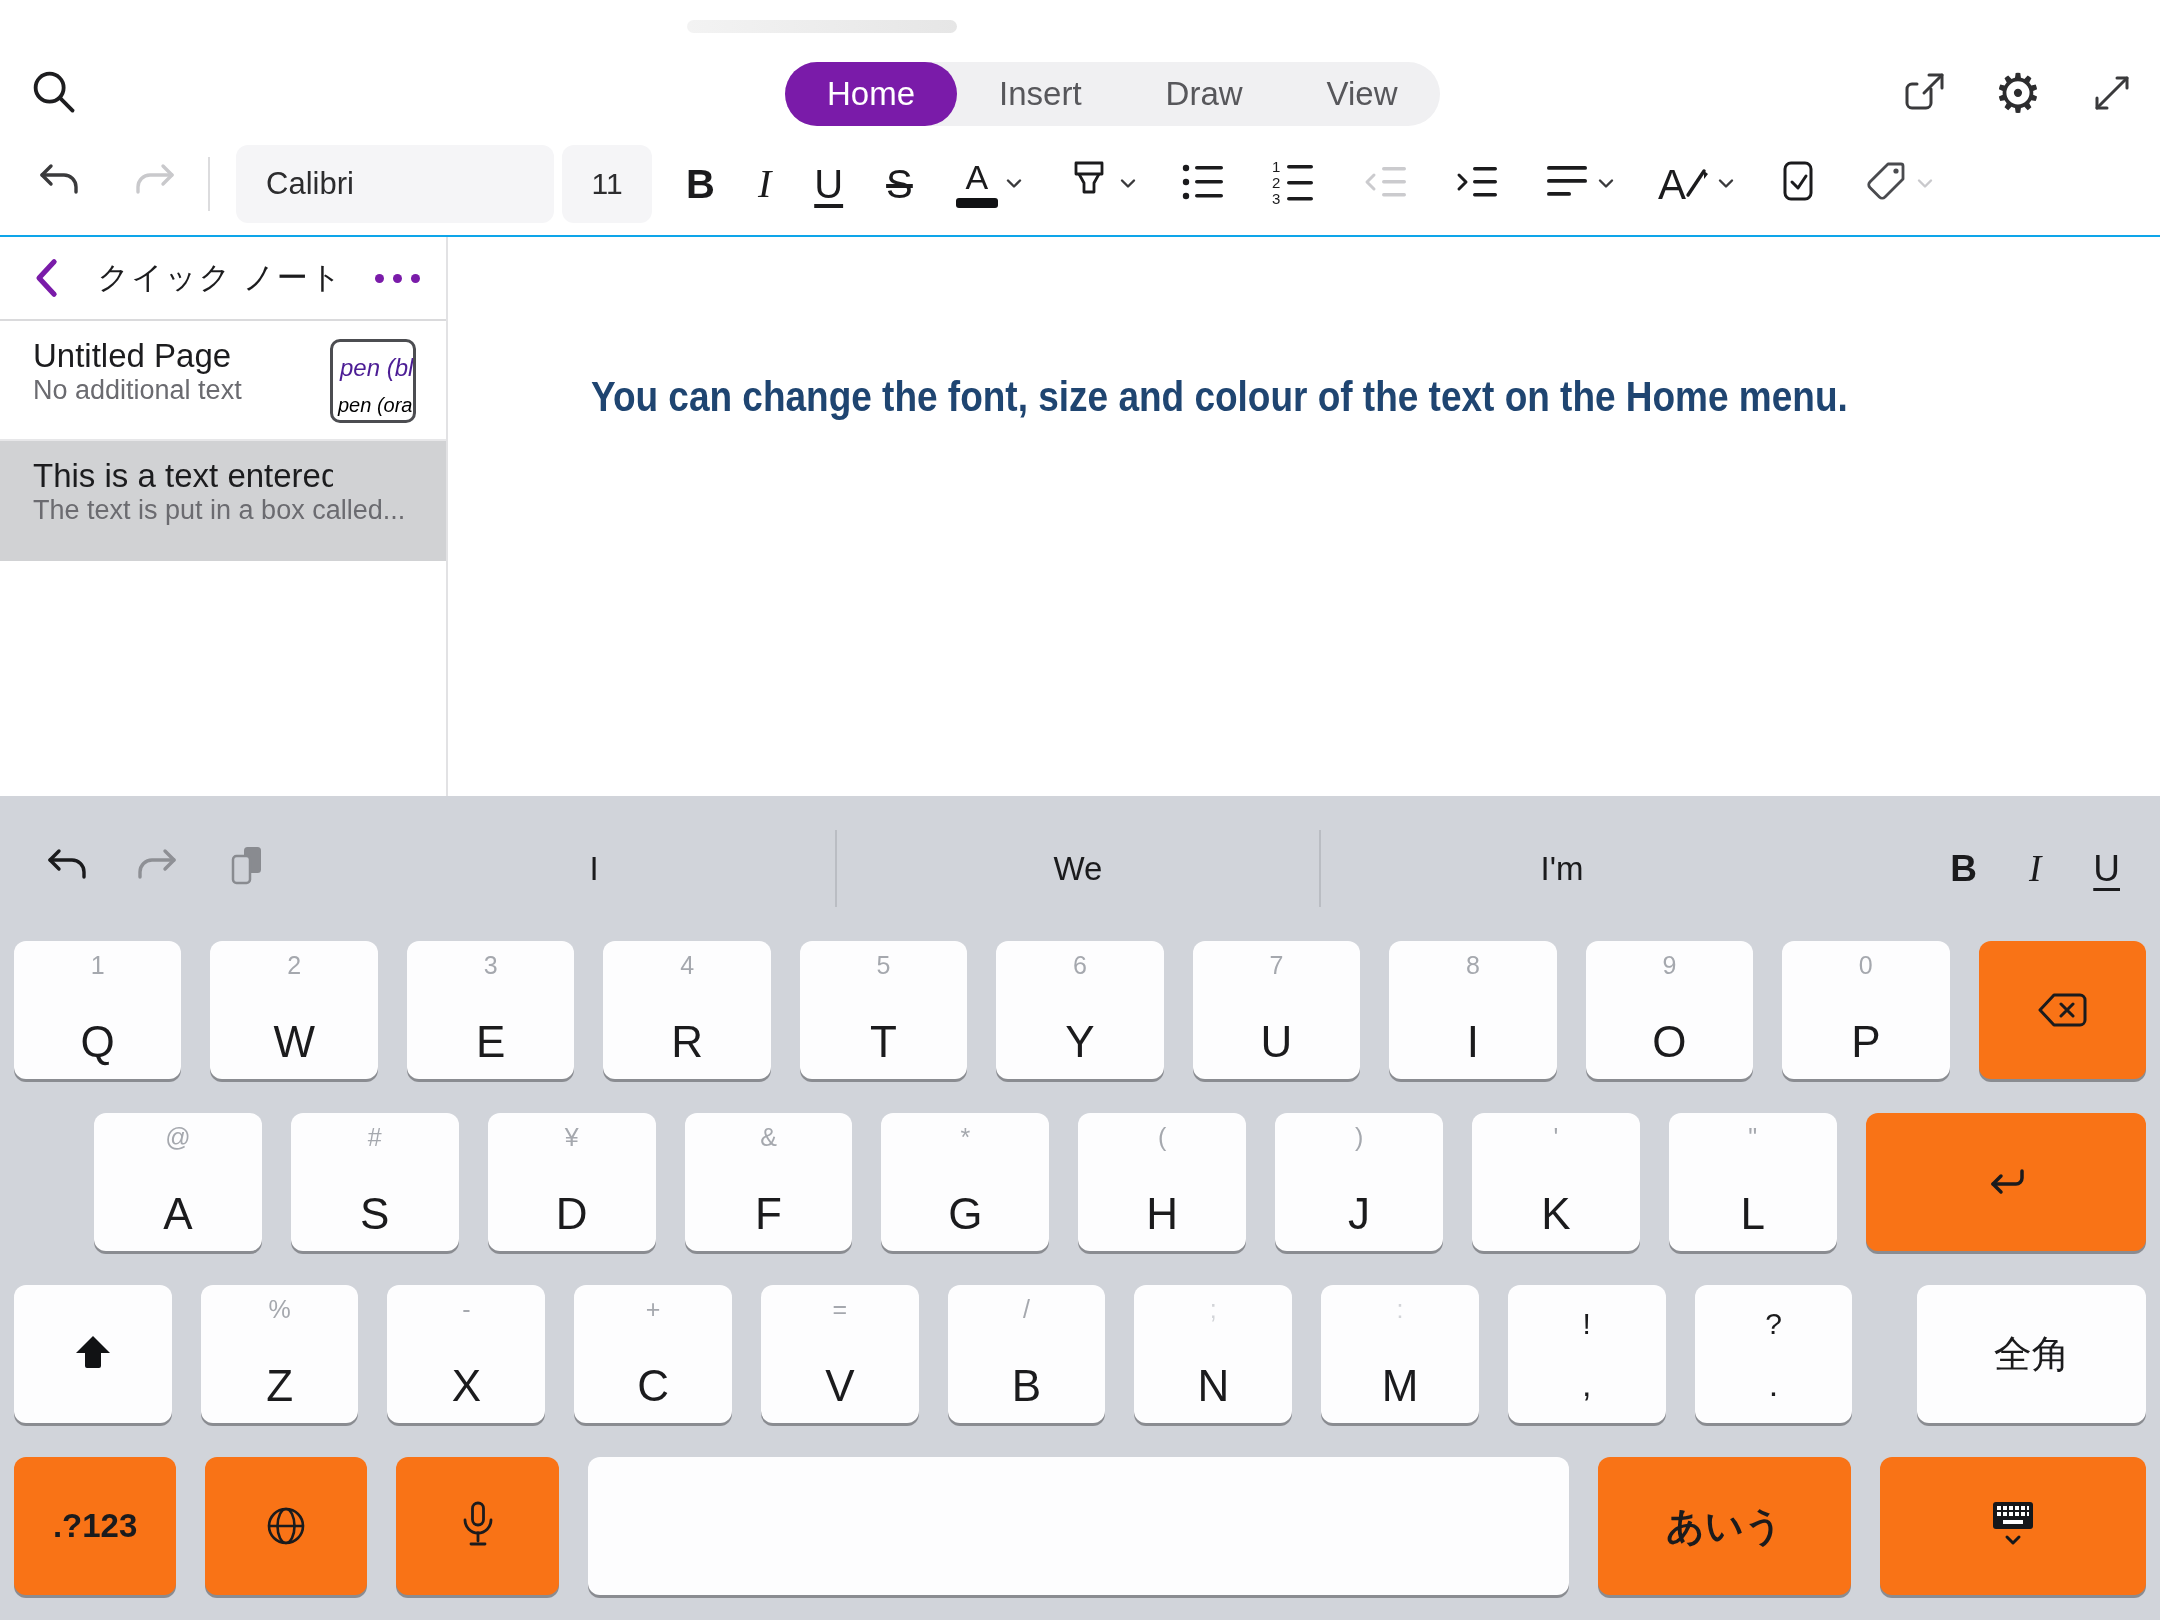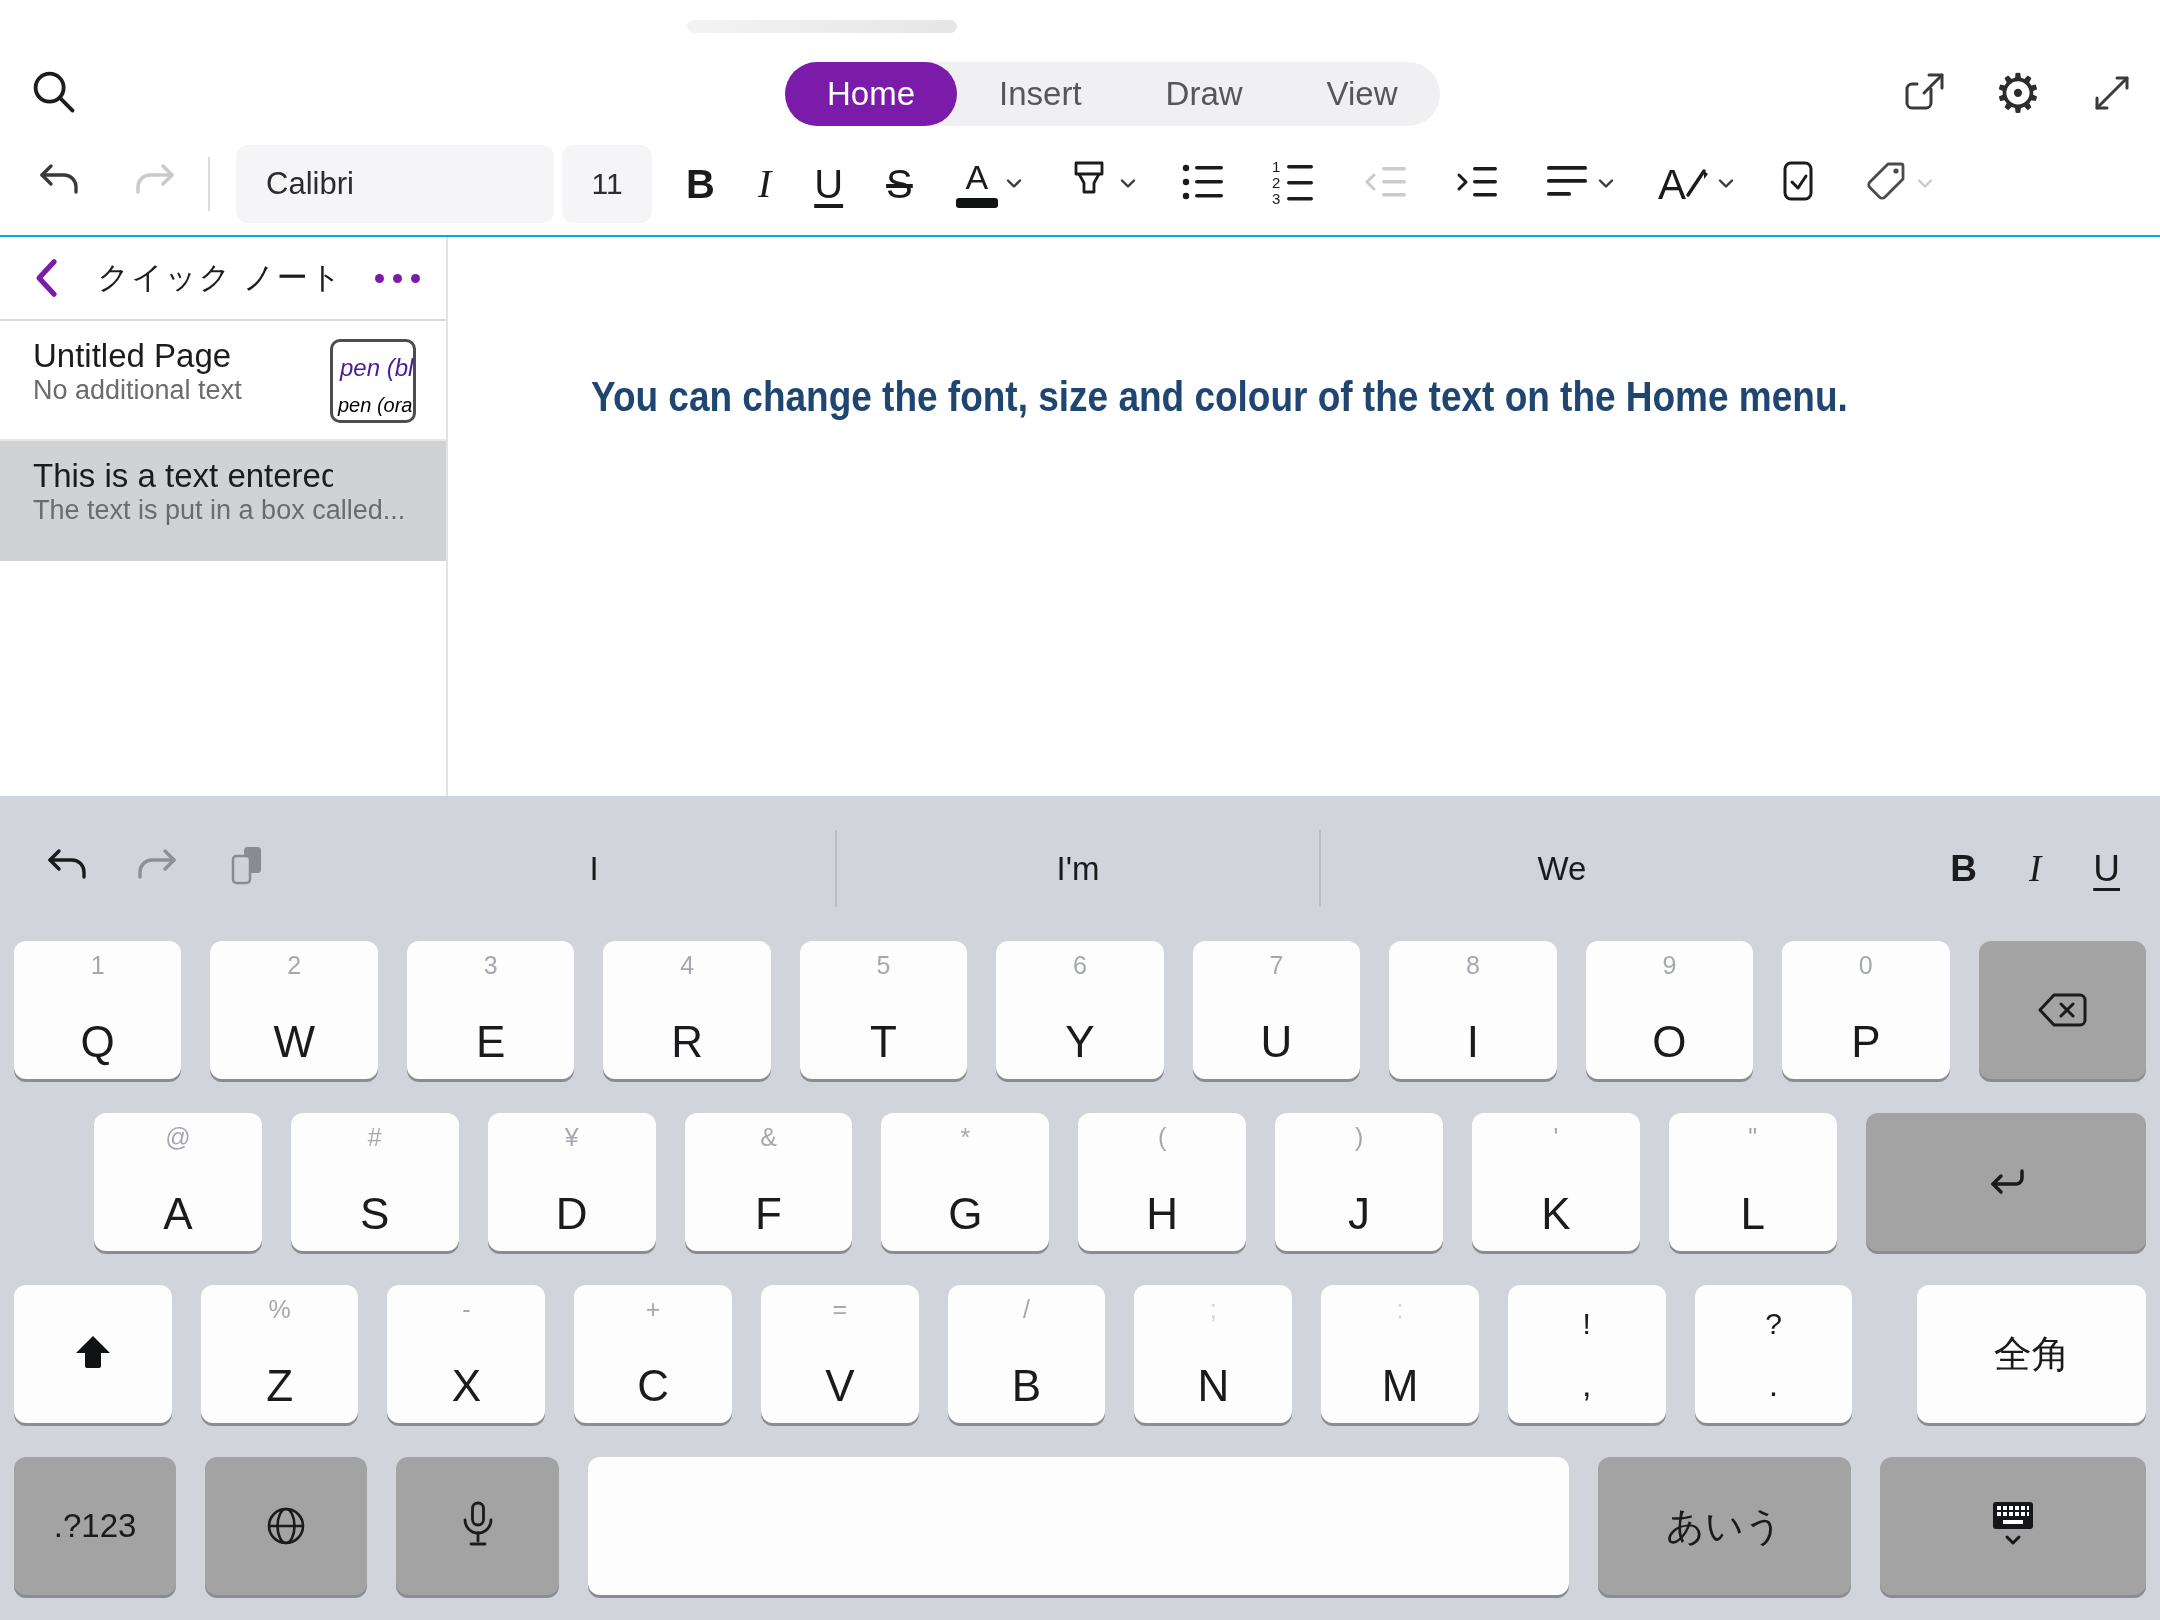--- a/index.html
+++ b/index.html
@@ -86,21 +86,21 @@
   .fmt-abc .fbtn{background:none;border:none;padding:0;font-size:37px;color:#1b1b1d;font-family:inherit;}
   .fmt-abc .fbtn.italic{font-style:italic;font-family:"Liberation Serif",serif;}
   .fmt-abc .fbtn.underline{text-decoration:underline;text-underline-offset:7px;}
   .fmt-abc .fbtn.bold{font-weight:bold;}
 
   .kb-rows{padding:0 14px;}
   .krow{display:flex;gap:29px;height:138px;margin-bottom:34px;}
   .krow.r2{padding-left:80px;}
   .key{flex:1;background:#FDFDFE;border-radius:12px;box-shadow:0 3px 0 #8A8C91;position:relative;
     border:none;padding:0;color:#1b1b1d;font-family:inherit;}
-  .key.dark{background:#a3a3a3;}
+  .key.dark{background:#f97316;font-weight:bold;}
   .key .p{position:absolute;left:0;right:0;bottom:15px;text-align:center;font-size:44px;line-height:1;font-weight:400;}
   .key .s{position:absolute;left:0;right:0;top:12px;text-align:center;font-size:25px;line-height:1;color:#A5A8AE;}
   .key .s.faint{color:#D2D4D8;}
   .key .c{position:absolute;inset:0;display:flex;align-items:center;justify-content:center;font-size:38px;}
   .key.small .c{font-size:33px;}
   .key .t{position:absolute;top:24px;left:0;right:0;text-align:center;font-size:30px;line-height:1;}
   .key .b{position:absolute;bottom:22px;left:0;right:0;text-align:center;font-size:34px;line-height:1;}
   .key .kicon{position:absolute;inset:0;display:flex;align-items:center;justify-content:center;}
 </style>
 </head>
@@ -319,22 +319,22 @@
             </svg></span>
         </button>
       <button class="acc-btn acc-paste" id="acc-paste">
           <span><svg width="46" height="48" viewBox="0 0 46 48">
               <rect x="20" y="4" width="17" height="26" rx="3.5" fill="#898b90"></rect>
               <rect x="9" y="13" width="17" height="27" rx="3.5" fill="#cfd2d8" stroke="#898b90" stroke-width="2.5"></rect>
             </svg></span>
         </button>
       <div class="sugg-wrap" id="suggestions">
           <button class="sugg">I</button>
+          <button class="sugg">We</button>
           <button class="sugg">I'm</button>
-          <button class="sugg">We</button>
         </div>
       <div class="fmt-abc" id="fmt-abc">
           <button class="fbtn bold">B</button>
           <button class="fbtn italic">I</button>
           <button class="fbtn underline">U</button>
         </div>
     </div>
     <div class="kb-rows" id="kb-rows">
         <div class="krow r1">
           <button class="key">

